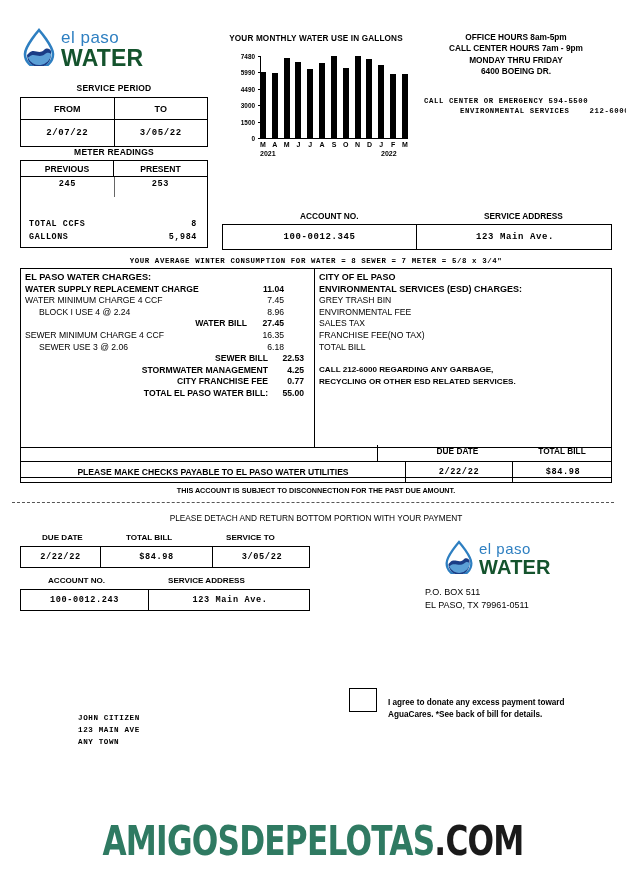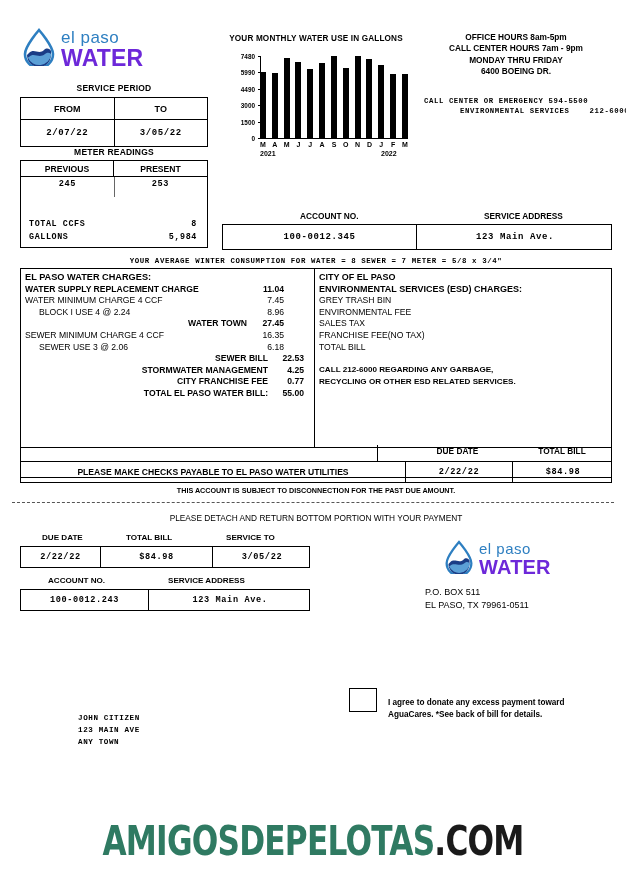--- a/index.html
+++ b/index.html
@@ -8,21 +8,21 @@
 
   
   .mono{font-family:"Liberation Mono",monospace;font-weight:bold;letter-spacing:.6px;}
   .bx{border:1.4px solid #000;box-sizing:border-box;}
 
   
   .logo{position:absolute;display:flex;align-items:center;}
   .logo .drop{position:relative;flex:0 0 auto;}
   .logo .txt{margin-left:5px;line-height:1;}
   .logo .el{color:#2e7fc1;font-weight:normal;letter-spacing:.5px;}
-  .logo .wa{color:#6d28d9;font-weight:bold;letter-spacing:.2px;}
+  .logo .wa{color:#14532d;font-weight:bold;letter-spacing:.2px;}
 
   
   table.g{border-collapse:collapse;border-radius:16px;}
   table.g td{border:1.3px solid #000;}
 
   
   #service-period-table{position:absolute;left:20px;top:97px;width:188px;}
   #service-period-table td{height:19px;text-align:center;font-size:9px;}
   #meter-table{position:absolute;left:20px;top:160px;width:188px;}
 
@@ -231,21 +231,21 @@
 
   <div id="charges-outer" class="bx">
     <div class="vsplit"></div>
 
     <div id="charges-left">
       <div class="row b" style="font-size:9.2px;">EL PASO WATER CHARGES:</div>
       <div id="water-rows">
           <div class="row"><span class="b">WATER SUPPLY REPLACEMENT CHARGE</span><span class="amt b">11.04</span></div>
           <div class="row"><span>WATER MINIMUM CHARGE 4 CCF</span><span class="amt">7.45</span></div>
           <div class="row" style="padding-left: 0px;"><span class="ind" style="padding-left: 14px; display: inline-block;">BLOCK I USE 4 @ 2.24</span><span class="amt">8.96</span></div>
-          <div class="row"><span class="b" style="display: inline-block; width: 222px; text-align: right;">WATER TOWN</span><span class="amt b">27.45</span></div>
+          <div class="row"><span class="b" style="display: inline-block; width: 222px; text-align: right;">WATER BILL</span><span class="amt b">27.45</span></div>
           <div class="row"><span>SEWER MINIMUM CHARGE 4 CCF</span><span class="amt">16.35</span></div>
           <div class="row" style="padding-left: 0px;"><span class="ind" style="padding-left: 14px; display: inline-block;">SEWER USE 3 @ 2.06</span><span class="amt">6.18</span></div>
           <div class="row"><span class="b" style="display: inline-block; width: 243px; text-align: right;">SEWER BILL</span><span class="amt2 b">22.53</span></div>
           <div class="row"><span class="b" style="display: inline-block; width: 243px; text-align: right;">STORMWATER MANAGEMENT</span><span class="amt2 b">4.25</span></div>
           <div class="row"><span class="b" style="display: inline-block; width: 243px; text-align: right;">CITY FRANCHISE FEE</span><span class="amt2 b">0.77</span></div>
           <div class="row"><span class="b" style="display: inline-block; width: 243px; text-align: right;">TOTAL EL PASO WATER BILL:</span><span class="amt2 b">55.00</span></div>
         </div>
     </div>
 
     <div id="charges-right">

